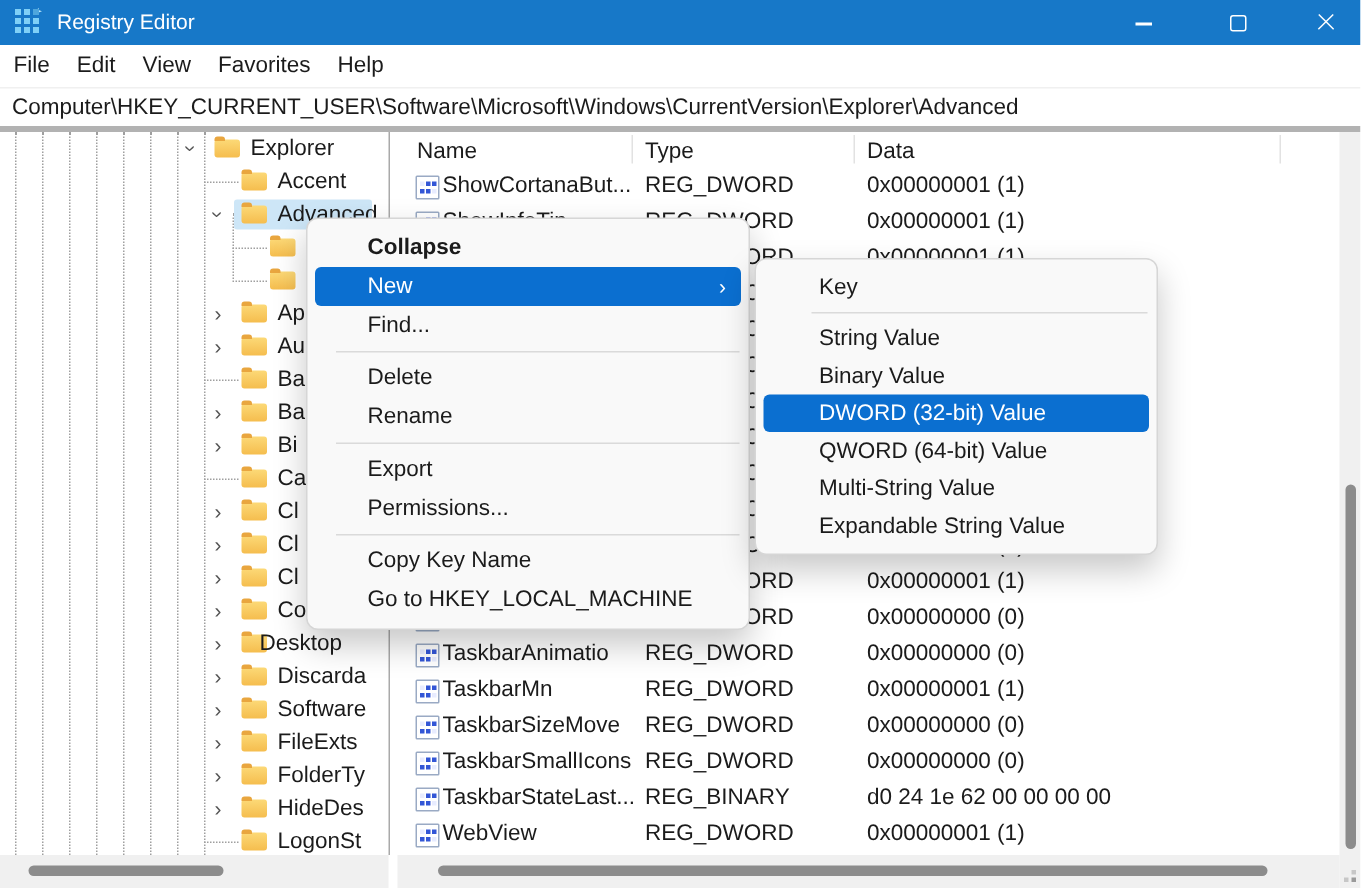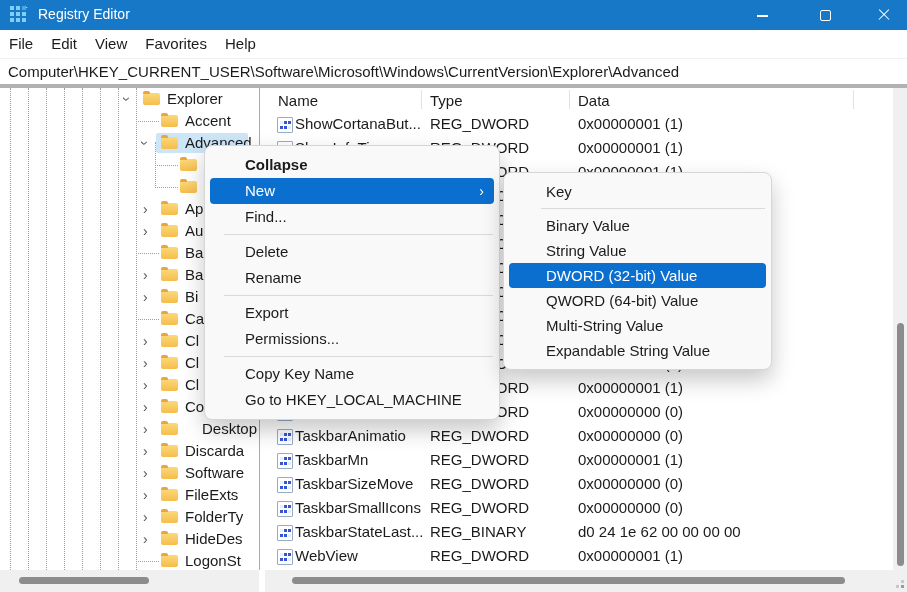--- a/index.html
+++ b/index.html
@@ -198,21 +198,21 @@
         <span class="tlabel nowrap" style="left: 185px;">Cl</span>
       </div>
       <div class="trow" style="top: 308px;">
         <span class="chev" style="left: 143px;">›</span>
         <span class="folder" style="left: 161px;"></span>
         <span class="tlabel nowrap" style="left: 185px;">Co</span>
       </div>
       <div class="trow" style="top: 330px;">
         <span class="chev" style="left: 143px;">›</span>
         <span class="folder" style="left: 161px;"></span>
-        <span class="tlabel nowrap" style="left: 202px; text-align: right;">Desktop</span>
+        <span class="tlabel nowrap" style="left: 173px; text-align: right;">Desktop</span>
       </div>
       <div class="trow" style="top: 352px;">
         <span class="chev" style="left: 143px;">›</span>
         <span class="folder" style="left: 161px;"></span>
         <span class="tlabel nowrap" style="left: 185px;">Discarda</span>
       </div>
       <div class="trow" style="top: 374px;">
         <span class="chev" style="left: 143px;">›</span>
         <span class="folder" style="left: 161px;"></span>
         <span class="tlabel nowrap" style="left: 185px;">Software</span>
@@ -427,20 +427,20 @@
       <div class="mi nowrap">Export</div>
       <div class="mi nowrap">Permissions...</div>
       <div class="msep"></div>
       <div class="mi nowrap">Copy Key Name</div>
       <div class="mi nowrap">Go to HKEY_LOCAL_MACHINE</div>
     </div>
 
   <div class="menu" id="submenu" style="left:503px;top:172px;width:269px;z-index:31;">
       <div class="mi nowrap">Key</div>
       <div class="msep"></div>
+      <div class="mi nowrap">String Value</div>
       <div class="mi nowrap">Binary Value</div>
-      <div class="mi nowrap">String Value</div>
       <div class="mi nowrap hl">DWORD (32-bit) Value</div>
       <div class="mi nowrap">QWORD (64-bit) Value</div>
       <div class="mi nowrap">Multi-String Value</div>
       <div class="mi nowrap">Expandable String Value</div>
     </div>
 </div>
 
 </body></html>

